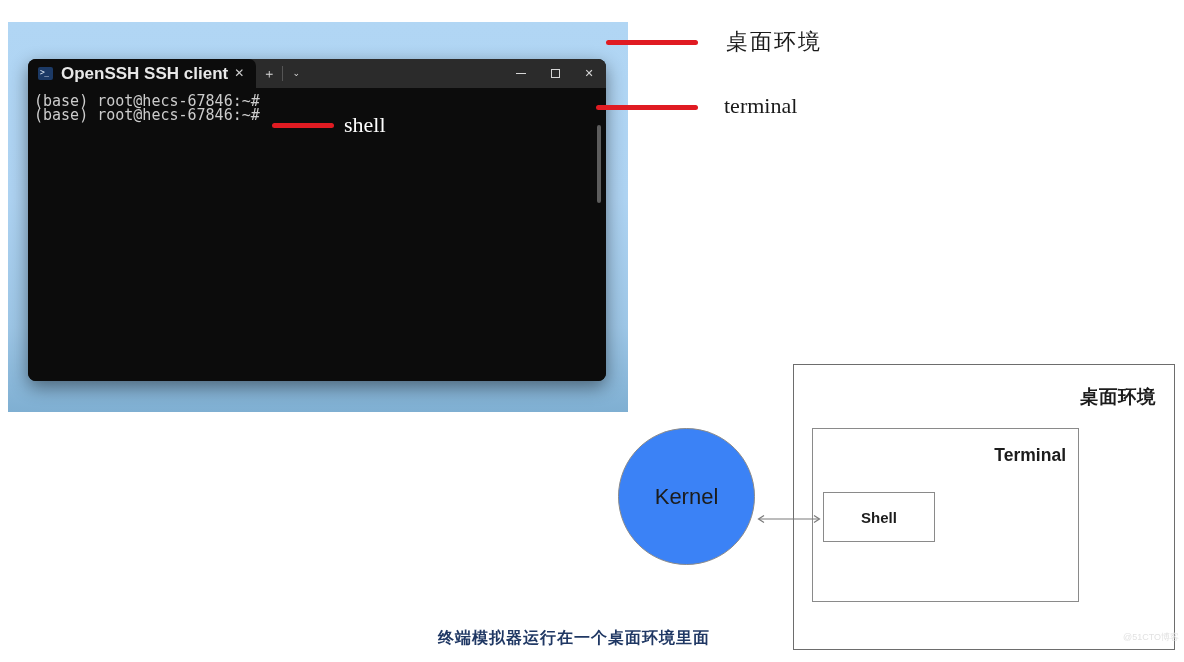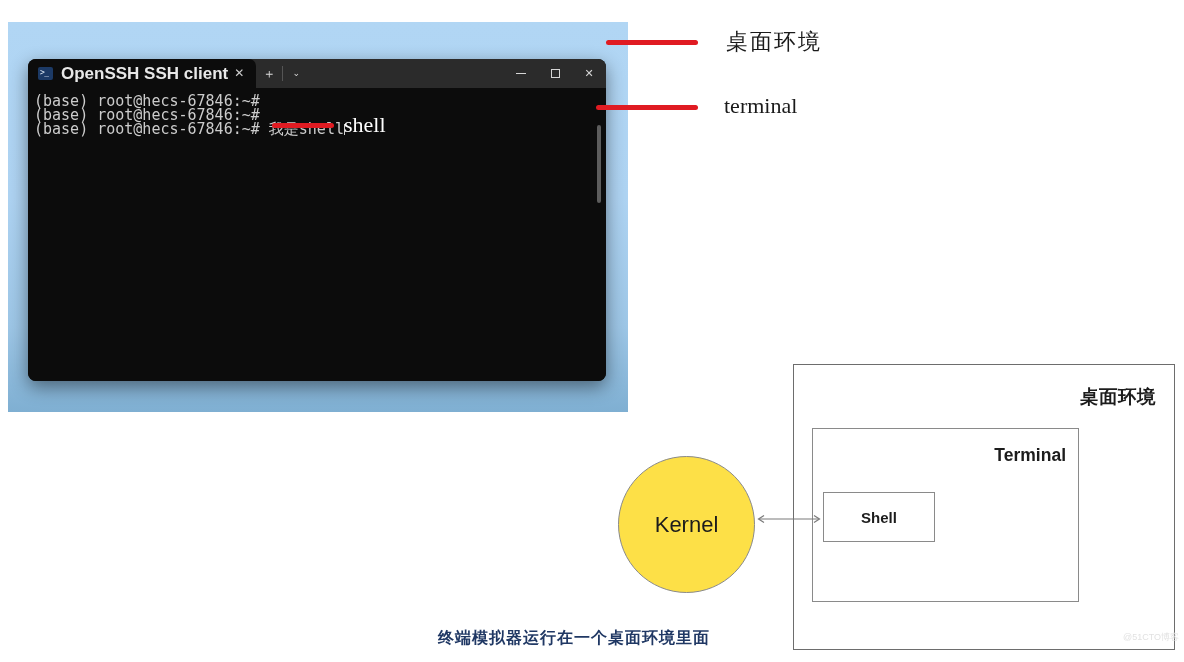--- a/index.html
+++ b/index.html
@@ -239,25 +239,25 @@
     justify-content: center;
   }
   #label-box-shell {
     font-size: 15px;
     font-weight: bold;
     color: #1c1c1c;
   }
   #circle-kernel {
     position: absolute;
     left: 618px;
-    top: 456px;
+    top: 428px;
     width: 137px;
     height: 137px;
     border-radius: 50%;
-    background: #fde047;
+    background: #3b82f6;
     border: 1.5px solid #8a8a8a;
     box-sizing: border-box;
     display: flex;
     align-items: center;
     justify-content: center;
   }
   #label-kernel {
     font-size: 22px;
     color: #1c1c1c;
   }
@@ -319,21 +319,20 @@
       <div class="winctl">
         <i class="gl-max"></i>
       </div>
       <div class="winctl">✕</div>
     </div>
   </div>
 
   <div id="terminal-body">
     <div class="term-line">(base) root@hecs-67846:~#</div>
     <div class="term-line">(base) root@hecs-67846:~#</div>
-    <div class="term-line"><span>(base) root@hecs-67846:~# 我是shell</span><span class="term-cursor"></span></div>
     <div id="terminal-scrollbar"></div>
   </div>
 </div>
 
 <div class="red-line" id="redline-desktop"></div>
 <div class="red-line" id="redline-terminal"></div>
 <div class="red-line" id="redline-shell"></div>
 
 <div class="anno-label" id="label-desktop">桌面环境</div>
 <div class="anno-label" id="label-terminal">terminal</div>

